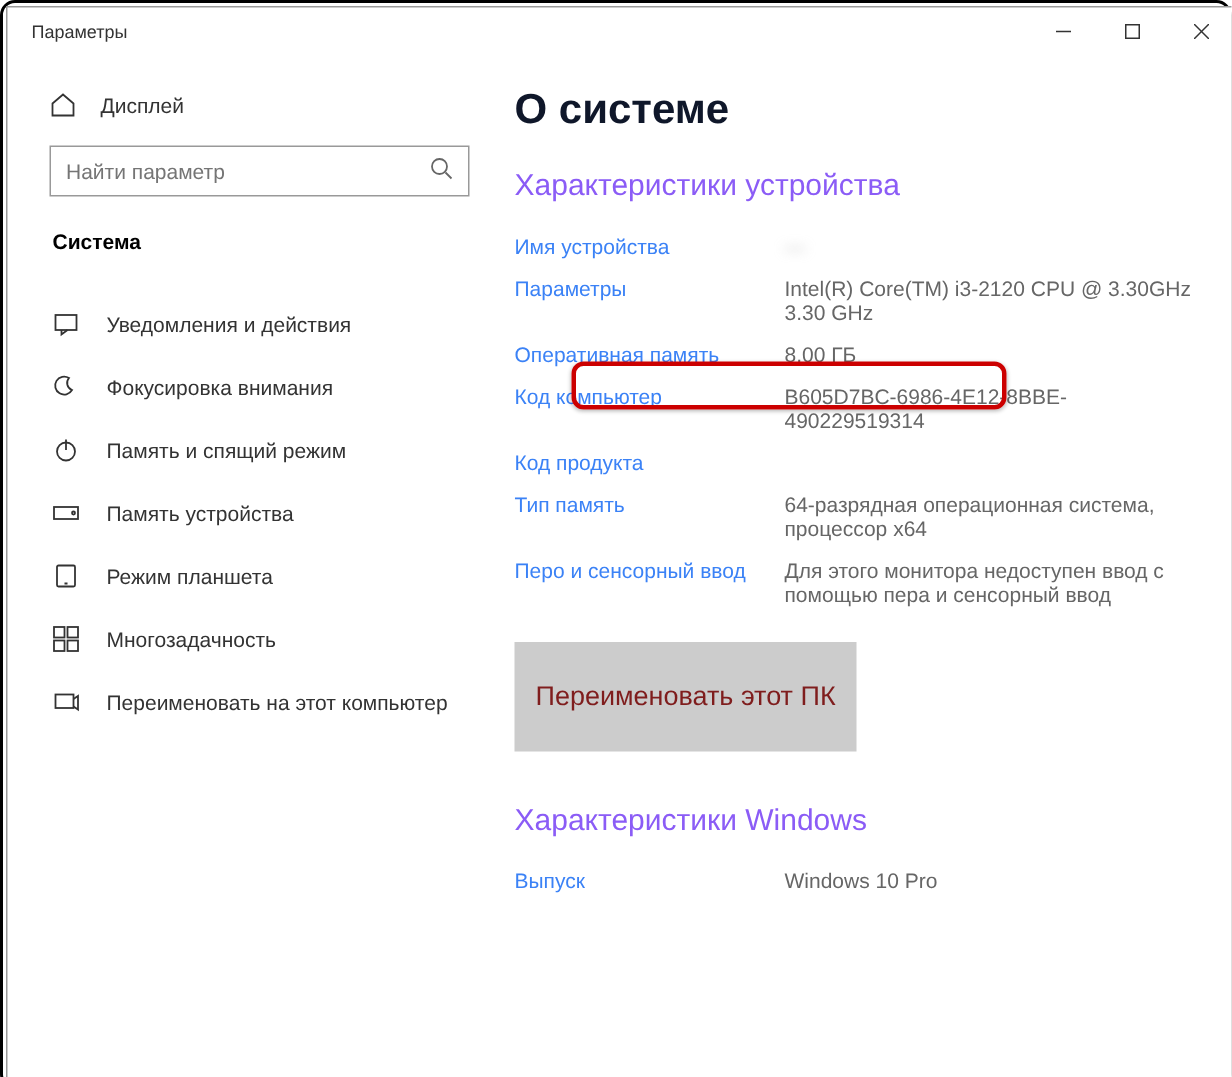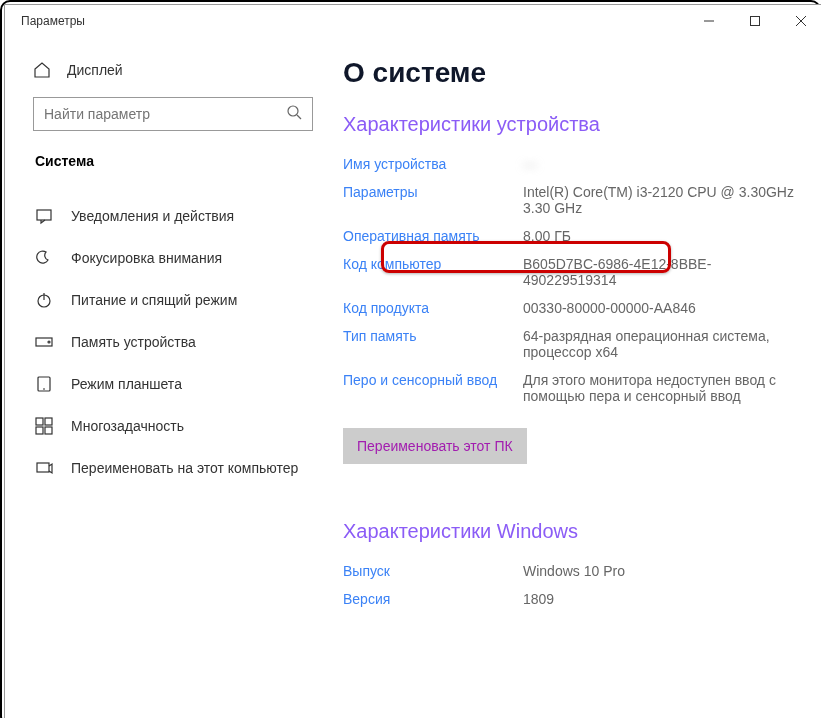--- a/index.html
+++ b/index.html
@@ -16,27 +16,27 @@
     .home-icon { width: 18px; height: 18px; }
     .search-box { display: flex; align-items: center; border: 1px solid #999; height: 34px; padding: 0 10px; margin-bottom: 22px; }
     .search-input { flex: 1; border: none; outline: none; font-size: 14px; font-family: inherit; color: #999; background: transparent; }
     .search-icon { width: 16px; height: 16px; }
     .category-title { font-size: 14px; font-weight: 600; color: #000; margin-bottom: 26px; padding-left: 2px; }
     .nav-item { display: flex; align-items: center; gap: 18px; padding: 12px 2px; font-size: 14px; color: #333; cursor: default; }
     .nav-icon { width: 18px; height: 18px; flex-shrink: 0; display: flex; align-items: center; justify-content: center; }
     .main { flex: 1; padding: 20px 30px 0 10px; overflow: hidden; }
     .page-title { font-size: 28px; font-weight: 700; color: #0f172a; margin-bottom: 24px; }
     .section-heading { font-size: 20px; font-weight: 400; color: #8b5cf6; margin-bottom: 14px; margin-top: 8px; }
-    .section-heading.win { margin-top: 56px; }
+    .section-heading.win { margin-top: 35px; }
     .spec-row { display: flex; padding: 6px 0; font-size: 14px; }
     .spec-label { width: 180px; flex-shrink: 0; color: #3b82f6; }
     .spec-value { color: #666; flex: 1; }
     .blurred { filter: blur(4px); color: #aaa; }
     .highlight-box { position: absolute; border: 3px solid #c00; border-radius: 8px; pointer-events: none; box-shadow: 0 1px 3px rgba(0,0,0,0.3); }
-    .rename-btn { background: #ccc; border: none; padding: 10px 14px; font-size: 14px; color: #a21caf; margin-top: 18px; cursor: default; }
+    .rename-btn { background: #ccc; border: none; padding: 26px 14px; font-size: 18px; color: #7f1d1d; margin-top: 18px; cursor: default; }
     .outer-border { position: absolute; inset: -4px; border: 2px solid #000; border-radius: 10px; pointer-events: none; }
     .wrapper { position: relative; margin: 4px; }
   </style>
 </head>
 <body>
 
 <div class="wrapper">
 <div class="outer-border"></div>
 <div class="window">
 
@@ -102,21 +102,21 @@
             </span>
         <span>Фокусировка внимания</span>
       </div>
       <div class="nav-item">
         <span class="nav-icon">
               <svg width="18" height="18" viewBox="0 0 18 18" fill="none" stroke="#333" stroke-width="1.2">
                 <circle cx="9" cy="10" r="6"></circle>
                 <line x1="9" y1="2" x2="9" y2="9"></line>
               </svg>
             </span>
-        <span>Питание и спящий режим</span>
+        <span>Память и спящий режим</span>
       </div>
       <div class="nav-item">
         <span class="nav-icon">
               <svg width="18" height="14" viewBox="0 0 18 14" fill="none" stroke="#333" stroke-width="1.2">
                 <rect x="1" y="3" width="16" height="8"></rect>
                 <circle cx="14" cy="7" r="1"></circle>
               </svg>
             </span>
         <span>Память устройства</span>
       </div>
@@ -166,41 +166,36 @@
       <div class="spec-row">
         <div class="spec-label">Оперативная память</div>
         <div class="spec-value">8,00 ГБ</div>
       </div>
       <div class="spec-row">
         <div class="spec-label">Код компьютер</div>
         <div class="spec-value">B605D7BC-6986-4E12-8BBE-490229519314</div>
       </div>
       <div class="spec-row">
         <div class="spec-label">Код продукта</div>
-        <div class="spec-value">00330-80000-00000-AA846</div>
       </div>
       <div class="spec-row">
         <div class="spec-label">Тип память</div>
         <div class="spec-value">64-разрядная операционная система, процессор x64</div>
       </div>
       <div class="spec-row">
         <div class="spec-label">Перо и сенсорный ввод</div>
         <div class="spec-value">Для этого монитора недоступен ввод с помощью пера и сенсорный ввод</div>
       </div>
 
       <button class="rename-btn">Переименовать этот ПК</button>
 
       <h2 class="section-heading win">Характеристики Windows</h2>
 
       <div class="spec-row">
         <div class="spec-label">Выпуск</div>
         <div class="spec-value">Windows 10 Pro</div>
-      </div>
-      <div class="spec-row">
-        <div class="spec-label">Версия</div>
-        <div class="spec-value">1809</div>
       </div>
     </div>
   </div>
 
   <div class="highlight-box" style="left:376px; top:236px; width:290px; height:32px;"></div>
 </div>
 </div>
 
 </body></html>

